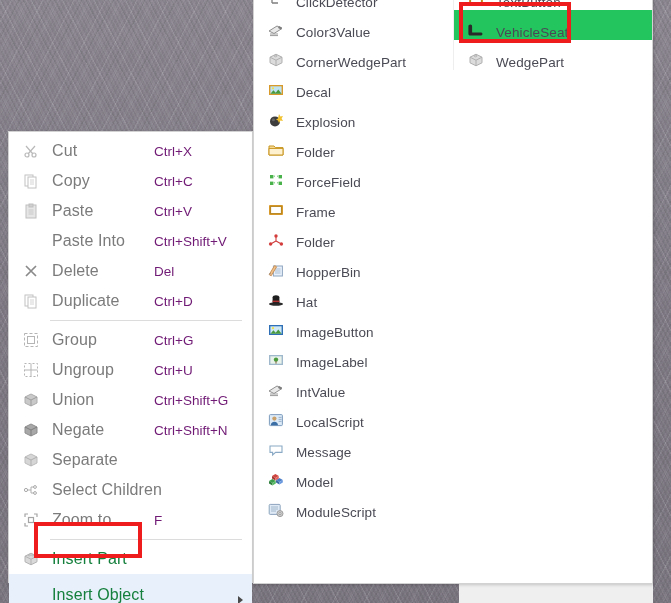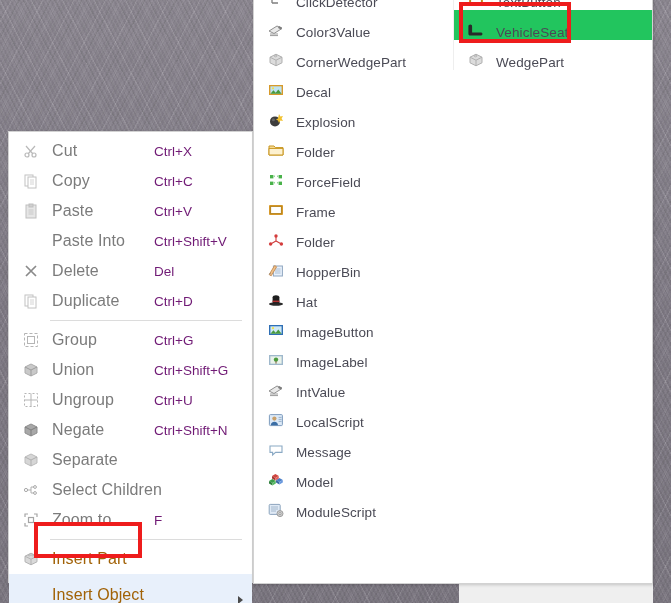--- a/index.html
+++ b/index.html
@@ -73,21 +73,21 @@
     width: 24px; height: 22px;
     flex: 0 0 24px;
     display: flex; align-items: center; justify-content: center;
     margin-right: 9px;
   }
   .cm-label {
     color: #7b7b7b;
     font-size: 16px;
     letter-spacing: 0.1px;
   }
-  .cm-row.enabled .cm-label { color: #a16207; }
+  .cm-row.enabled .cm-label { color: #15803d; }
   .cm-accel {
     position: absolute;
     left: 145px;
     color: #701a75;
     font-size: 13.5px;
   }
   .cm-sep {
     height: 1px;
     background: #dcdcdc;
     margin: 4px 10px 4px 41px;
@@ -247,41 +247,41 @@
             <rect x="1.5" y="1.5" width="13" height="13" stroke-dasharray="3 2"></rect>
             <rect x="4.5" y="4.5" width="7" height="7"></rect>
           </g>
         </svg>
       </span>
       <span class="cm-label">Group</span>
       <span class="cm-accel">Ctrl+G</span>
     </div>
     <div class="cm-row">
       <span class="cm-ico">
+        <svg width="16" height="16" viewBox="0 0 16 16">
+          <g stroke="#b5b5b5" fill="none">
+            <rect x="1.5" y="1.5" width="13" height="13" stroke-dasharray="2 2"></rect>
+            <path d="M8 1.5v13M1.5 8h13"></path>
+          </g>
+        </svg>
+      </span>
+      <span class="cm-label">Ungroup</span>
+      <span class="cm-accel">Ctrl+U</span>
+    </div>
+    <div class="cm-row">
+      <span class="cm-ico">
         <svg width="18" height="16" viewBox="0 0 18 16">
           <g fill="#c9c9c9" stroke="#aeaeae">
             <path d="M3 5l6-3 6 3v6l-6 3-6-3z"></path>
           </g>
           <path d="M3 5l6 3 6-3M9 8v6" fill="none" stroke="#9d9d9d"></path>
         </svg>
       </span>
       <span class="cm-label">Union</span>
       <span class="cm-accel">Ctrl+Shift+G</span>
-    </div>
-    <div class="cm-row">
-      <span class="cm-ico">
-        <svg width="16" height="16" viewBox="0 0 16 16">
-          <g stroke="#b5b5b5" fill="none">
-            <rect x="1.5" y="1.5" width="13" height="13" stroke-dasharray="2 2"></rect>
-            <path d="M8 1.5v13M1.5 8h13"></path>
-          </g>
-        </svg>
-      </span>
-      <span class="cm-label">Ungroup</span>
-      <span class="cm-accel">Ctrl+U</span>
     </div>
     <div class="cm-row">
       <span class="cm-ico">
         <svg width="18" height="16" viewBox="0 0 18 16">
           <g fill="#a8a8a8" stroke="#8f8f8f">
             <path d="M3 5l6-3 6 3v6l-6 3-6-3z"></path>
           </g>
           <path d="M3 5l6 3 6-3M9 8v6" fill="none" stroke="#7f7f7f"></path>
         </svg>
       </span>

